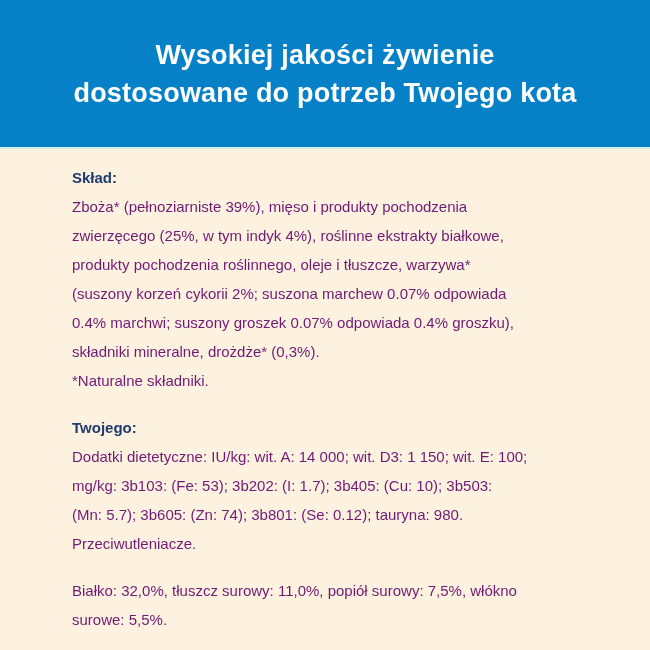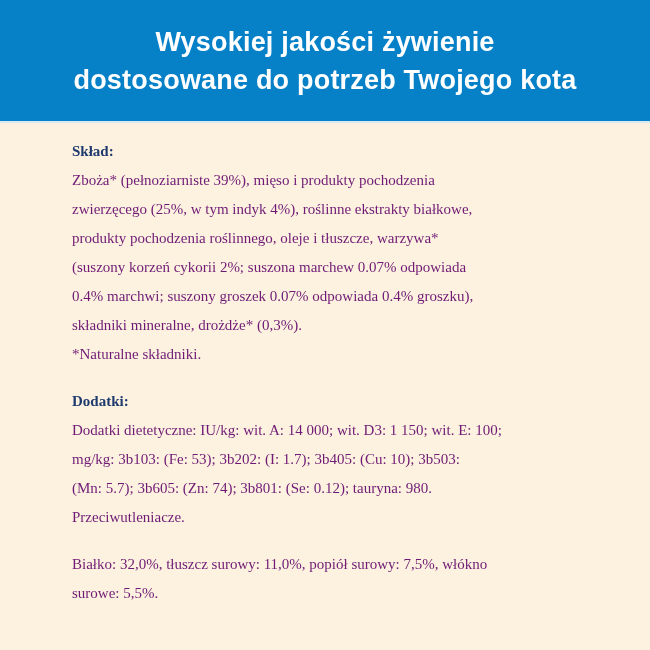--- a/index.html
+++ b/index.html
@@ -10,41 +10,40 @@
   }
   .canvas {
     position: relative;
     width: 650px;
     height: 650px;
     background: #fcf2df;
   }
   
   .hero {
     width: 650px;
-    height: 123px;
+    height: 149px;
     background: #0681c8;
     border-bottom: 2px solid #d9eaf3;
     display: flex;
     align-items: center;
     justify-content: center;
   }
   .hero h1 {
     color: #ffffff;
     font-size: 27px;
     line-height: 38px;
     font-weight: bold;
     text-align: center;
     white-space: pre-line;
     letter-spacing: 0.2px;
   }
   
   .content {
     padding: 14px 62px 0 72px;
     color: #1f3a6e;
-    font-family: Liberation Serif, serif;
   }
   .section { margin-bottom: 18px; }
   .section h2 {
     font-size: 15px;
     line-height: 29px;
     font-weight: bold;
     color: #1f3a6e;
   }
   .section p {
     font-size: 15px;
@@ -70,21 +69,21 @@
       <p>Zboża* (pełnoziarniste 39%), mięso i produkty pochodzenia
 zwierzęcego (25%, w tym indyk 4%), roślinne ekstrakty białkowe,
 produkty pochodzenia roślinnego, oleje i tłuszcze, warzywa*
 (suszony korzeń cykorii 2%; suszona marchew 0.07% odpowiada
 0.4% marchwi; suszony groszek 0.07% odpowiada 0.4% groszku),
 składniki mineralne, drożdże* (0,3%).
 *Naturalne składniki.</p>
     </section>
 
     <section class="section">
-      <h2>Dodatki:</h2>
+      <h2>Twojego:</h2>
       <p>Dodatki dietetyczne: IU/kg: wit. A: 14 000; wit. D3: 1 150; wit. E: 100;
 mg/kg: 3b103: (Fe: 53); 3b202: (I: 1.7); 3b405: (Cu: 10); 3b503:
 (Mn: 5.7); 3b605: (Zn: 74); 3b801: (Se: 0.12); tauryna: 980.
 Przeciwutleniacze.</p>
     </section>
 
     <section class="section">
       <p>Białko: 32,0%, tłuszcz surowy: 11,0%, popiół surowy: 7,5%, włókno
 surowe: 5,5%.</p>
     </section>

